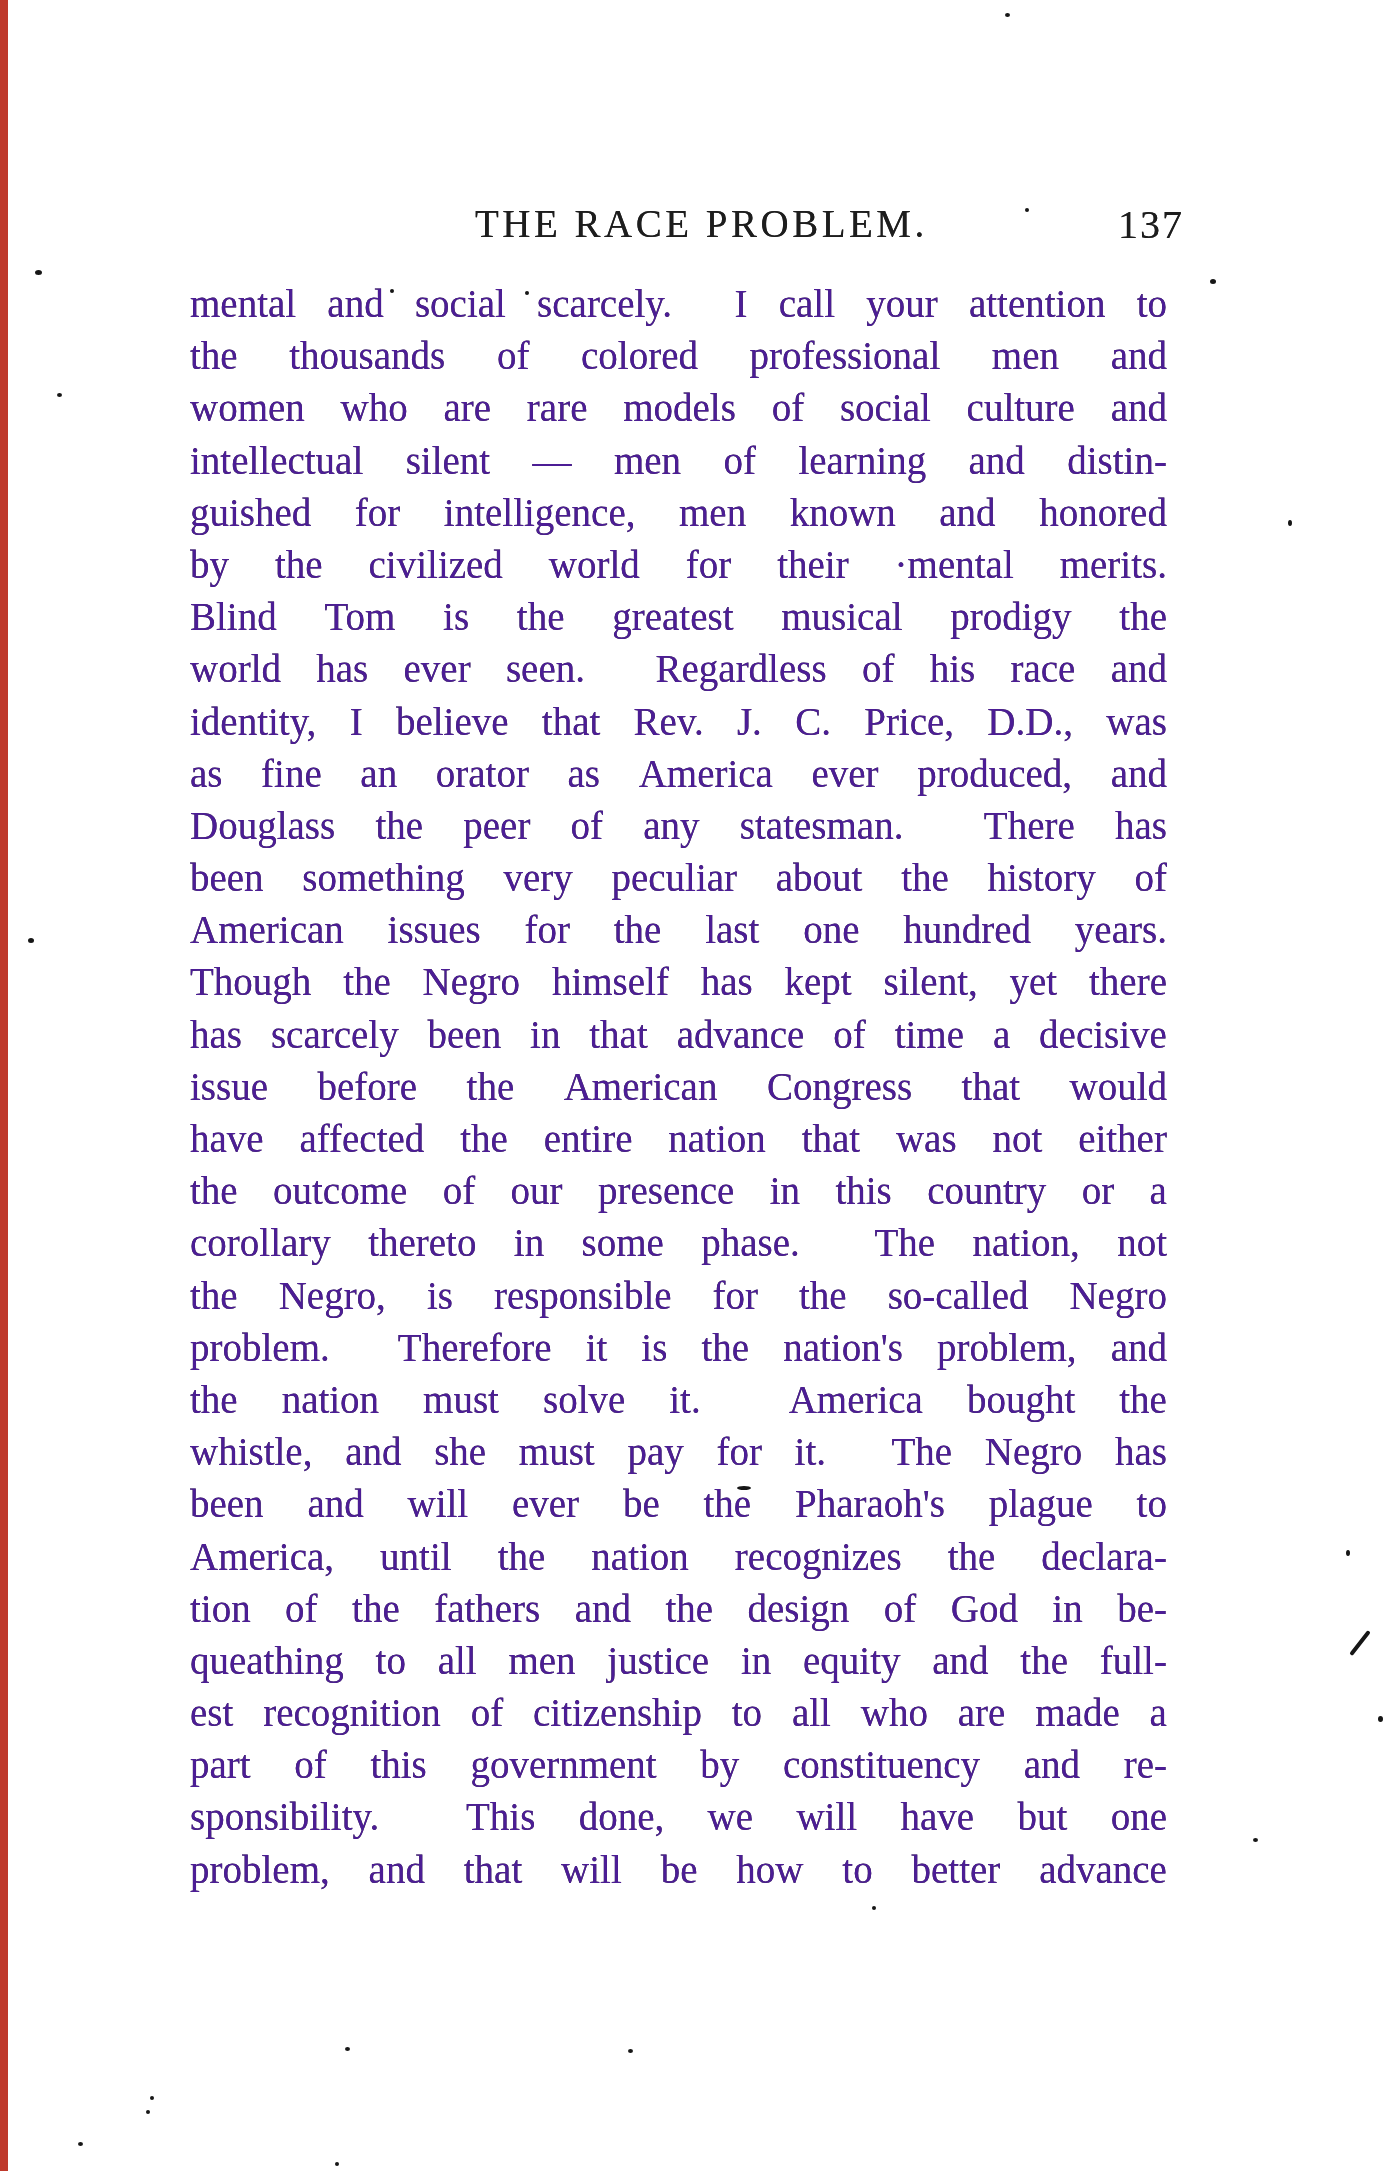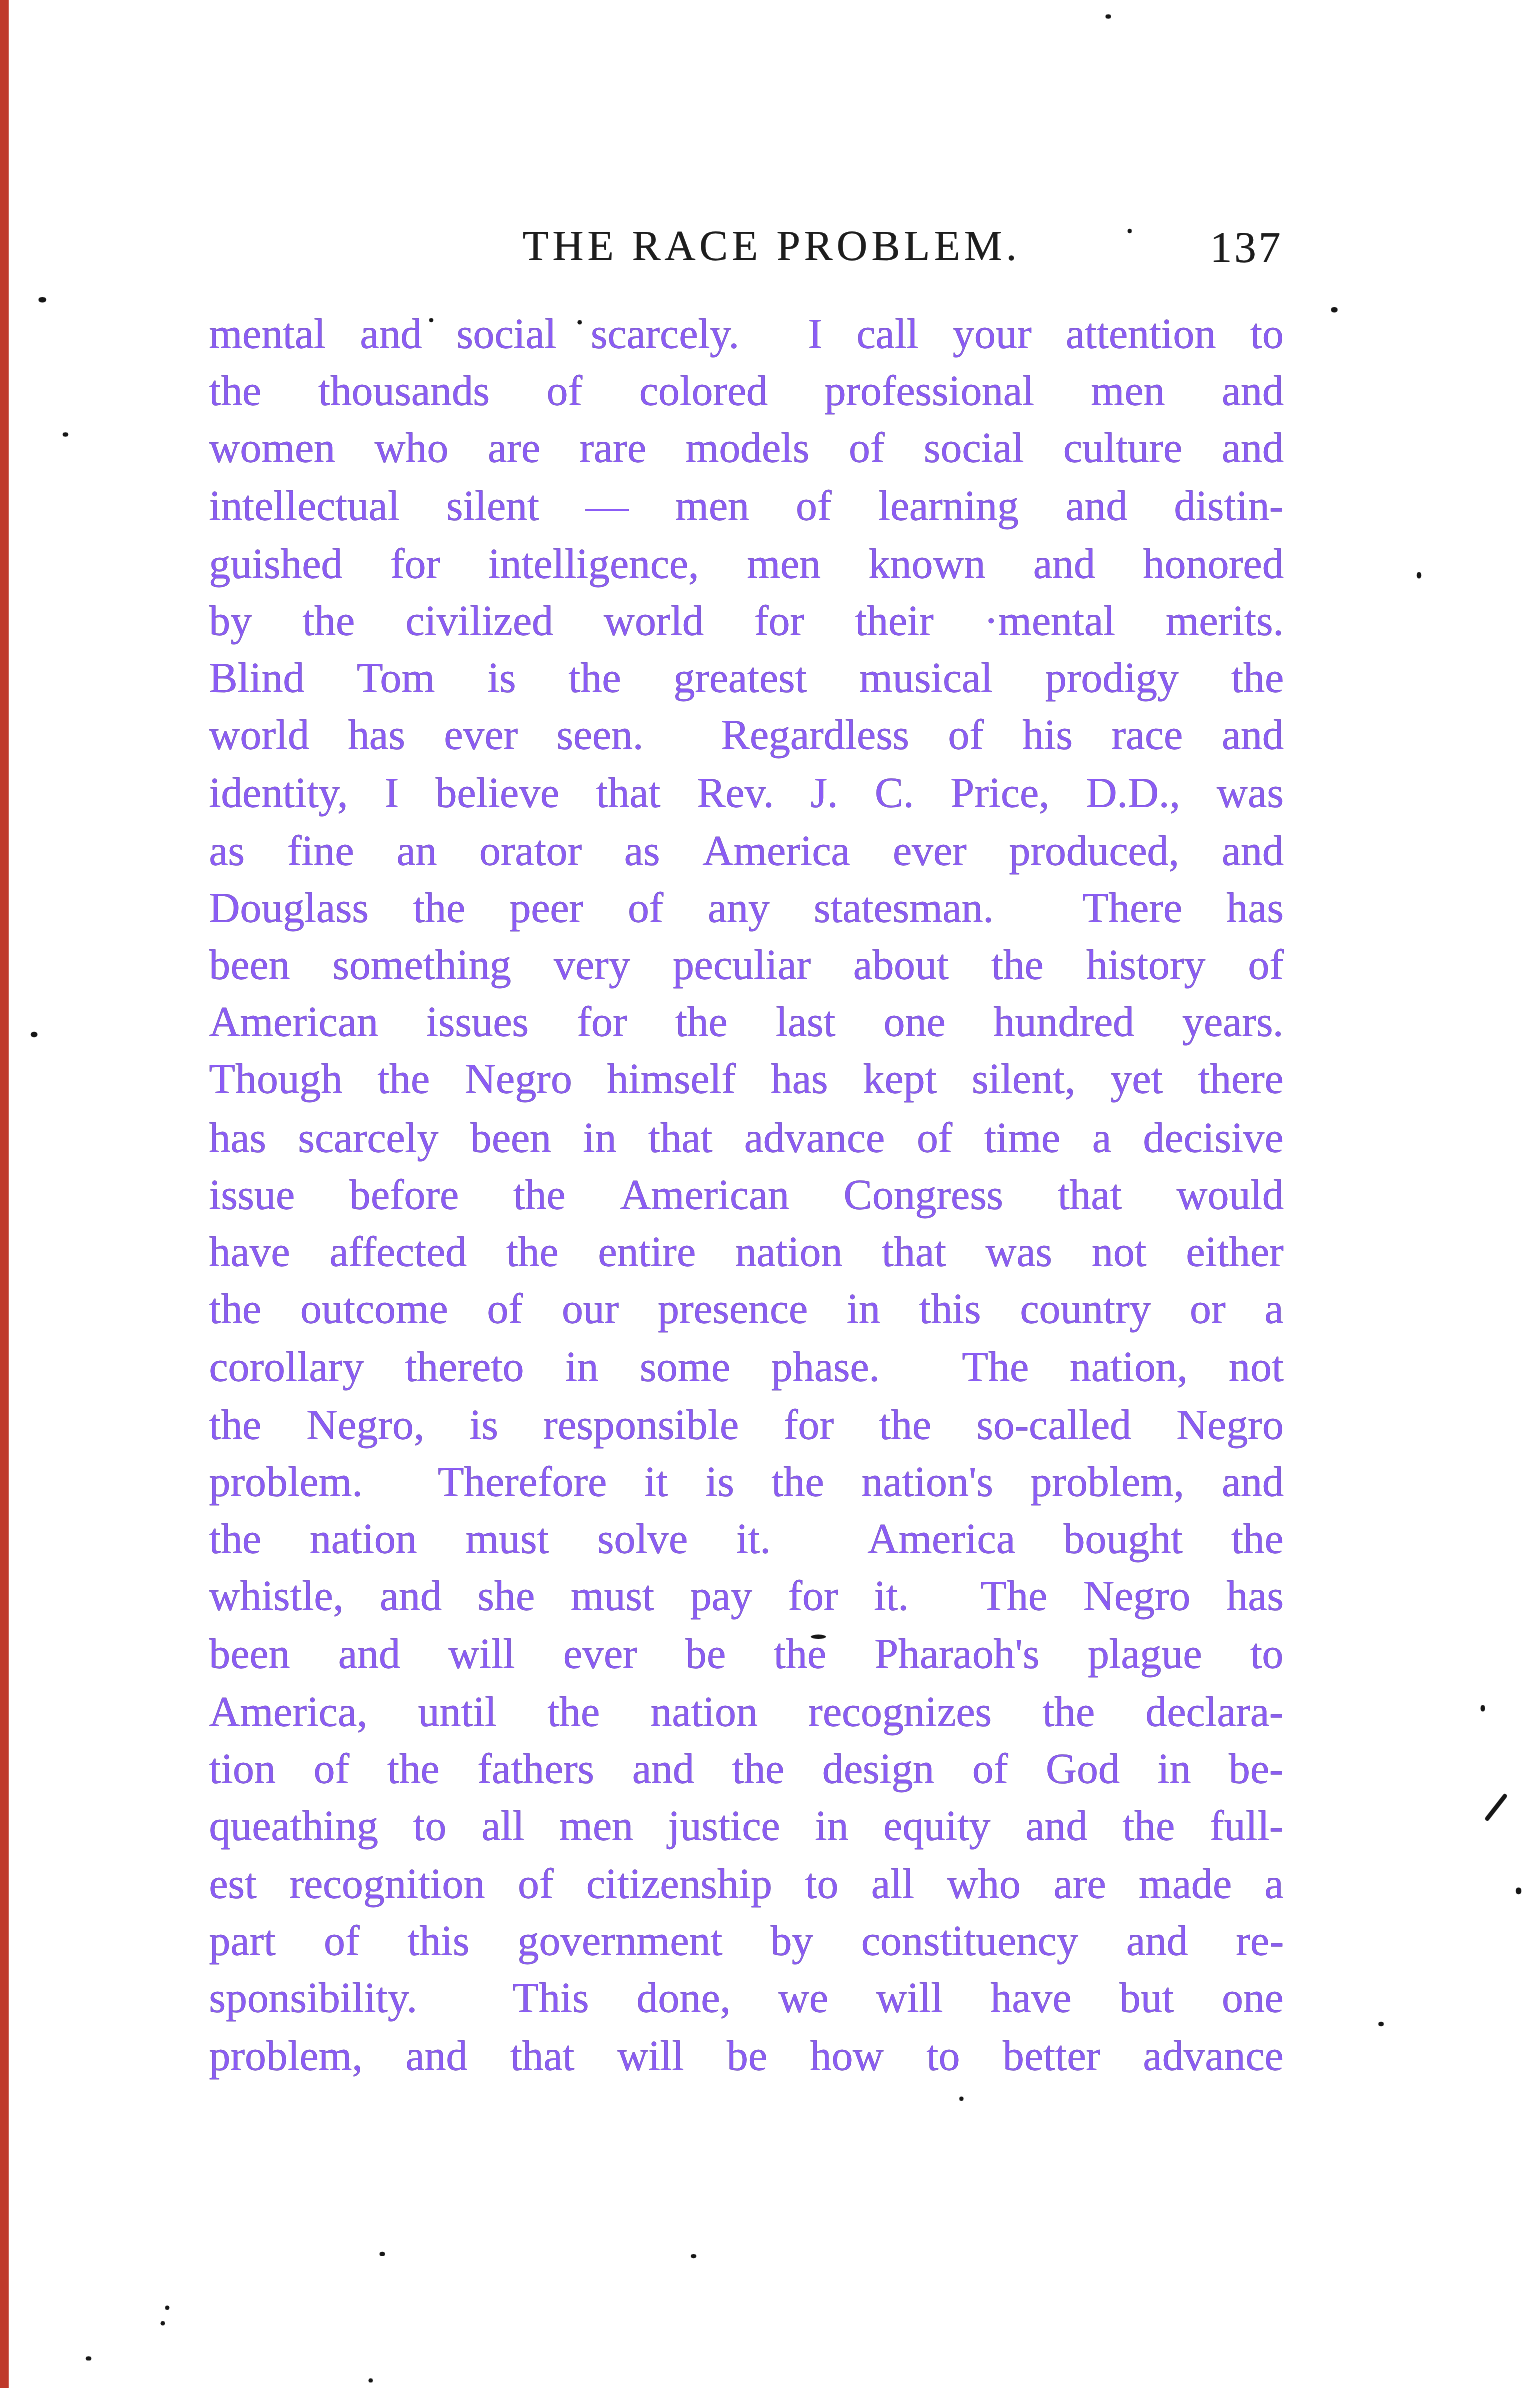--- a/index.html
+++ b/index.html
@@ -9,26 +9,26 @@
   }
   .edge-strip{
     position:absolute;left:0;top:0;width:8px;height:2171px;
   }
   .running-head{
     position:absolute;top:201px;left:475px;white-space:nowrap;
     font-size:39px;letter-spacing:3.5px;color:#1d1d1d;
     text-shadow:0 0 0.4px rgba(25,25,25,.85);
   }
   .folio{
-    position:absolute;top:201px;right:230px;font-size:40px;color:#1d1d1d;
+    position:absolute;top:201px;right:212px;font-size:40px;color:#1d1d1d;
     letter-spacing:2px;text-shadow:0 0 0.4px rgba(25,25,25,.85);
   }
   .textblock{
     position:absolute;left:190px;top:278px;width:977px;
-    font-size:39px;color:#8b5cf6;
+    font-size:39px;color:#4c1d95;
     text-shadow:0 0 0.45px rgba(25,25,25,.85);
   }
   .line{
     display:flex;justify-content:space-between;
     height:52.2px;line-height:52.2px;white-space:nowrap;
   }
   .line span{display:inline-block;}
   .speck{position:absolute;background:#161616;border-radius:50%;}
   .hook-mark{
     position:absolute;left:1358px;top:1628px;width:4px;height:30px;

